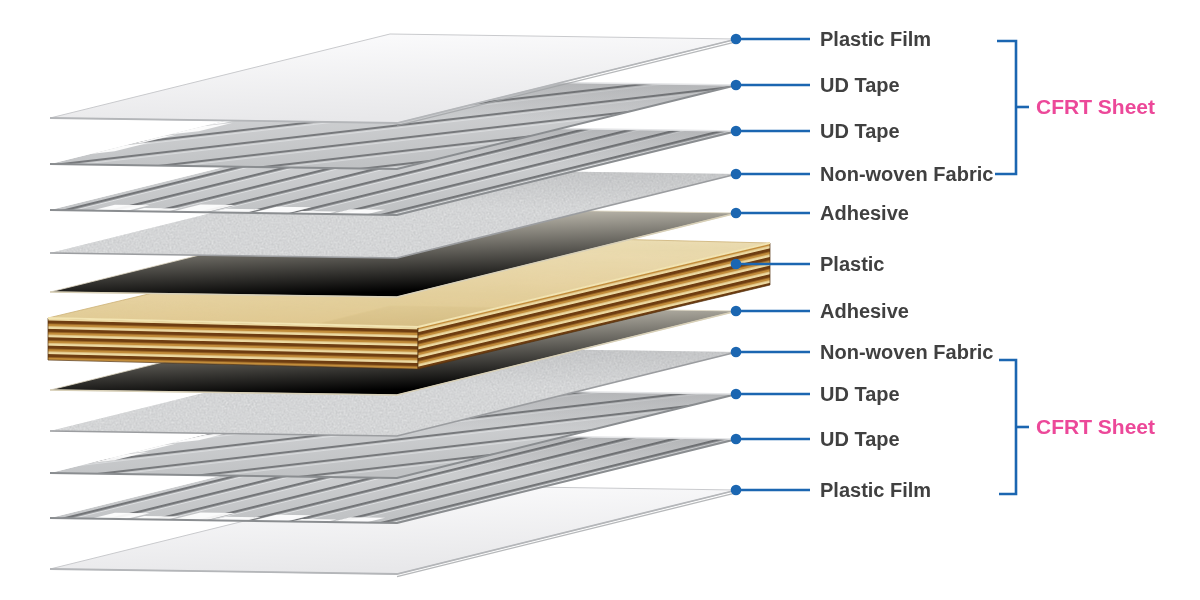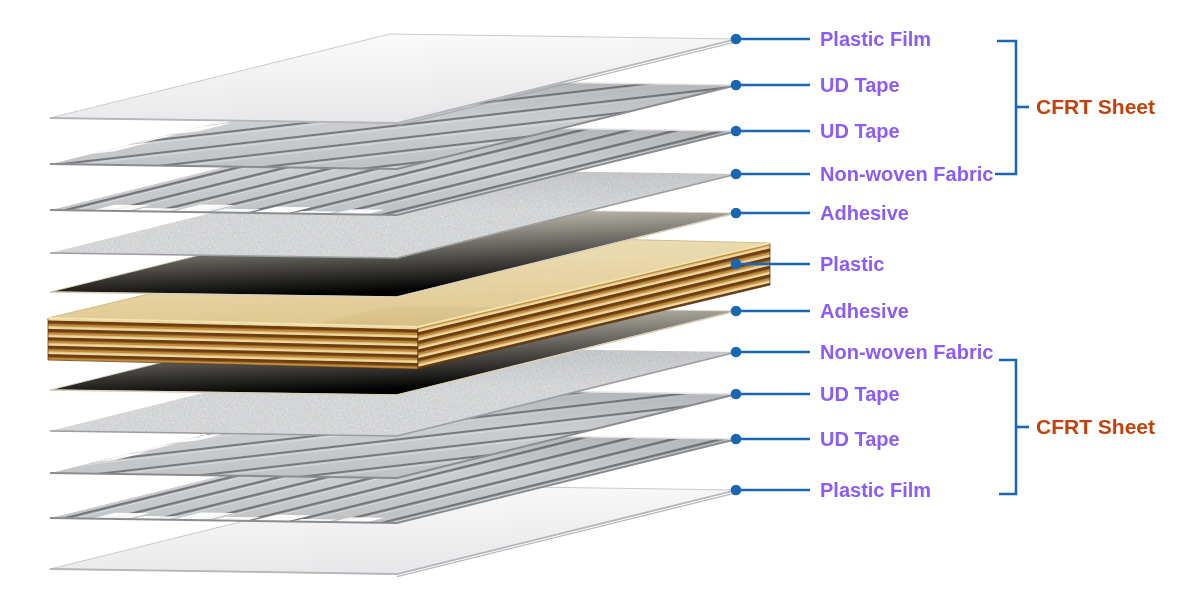--- a/index.html
+++ b/index.html
@@ -1,22 +1,22 @@
 <!DOCTYPE html>
 <html><head>
 <meta charset="utf-8">
 <style>
   html,body{margin:0;padding:0;background:#ffffff;}
   .stage{position:relative;width:1200px;height:600px;background:#ffffff;overflow:hidden;
          font-family:"Liberation Sans", sans-serif;}
   #diagram-svg{position:absolute;left:0;top:0;}
   .layer-label{position:absolute;left:820px;height:26px;line-height:26px;
-    font-weight:bold;font-size:20px;color:#8b5cf6;white-space:nowrap;}
+    font-weight:bold;font-size:20px;color:#404040;white-space:nowrap;}
   .group-label{position:absolute;left:1036px;height:28px;line-height:28px;
-    font-weight:bold;font-size:21px;color:#c2410c;white-space:nowrap;}
+    font-weight:bold;font-size:21px;color:#ec4899;white-space:nowrap;}
 </style>
 </head>
 <body>
 
 <div class="stage">
 
   <svg id="diagram-svg" width="1200" height="600" viewBox="0 0 1200 600">
       <defs>
   <linearGradient id="g-film" x1="0" y1="0" x2="0.3" y2="1">
     <stop offset="0" stop-color="#fdfdfe"></stop>

